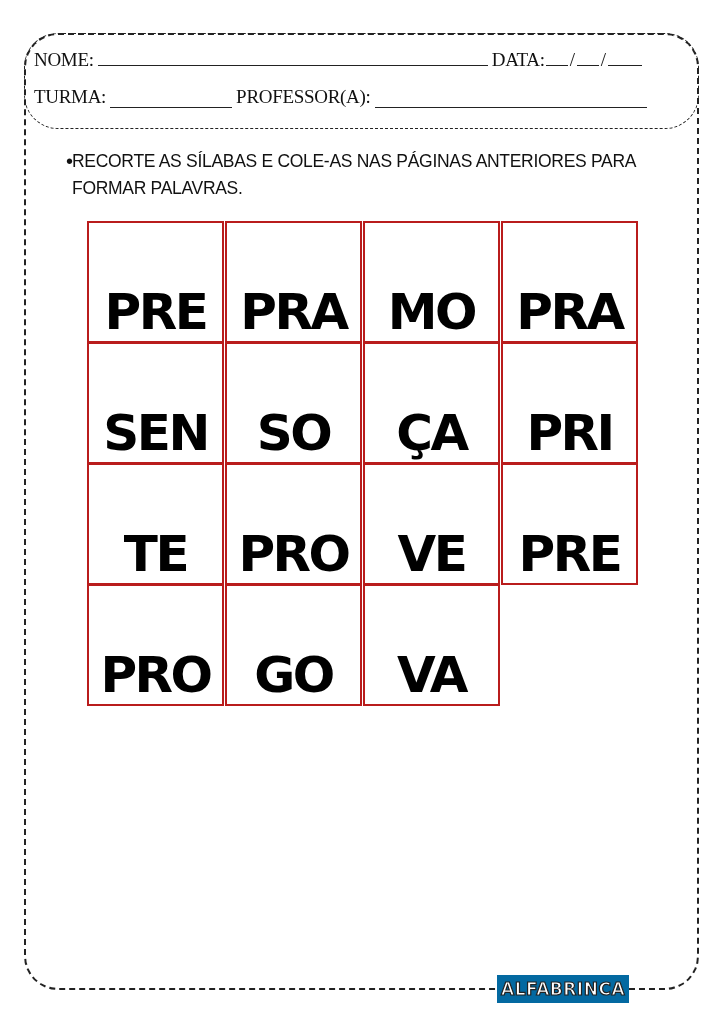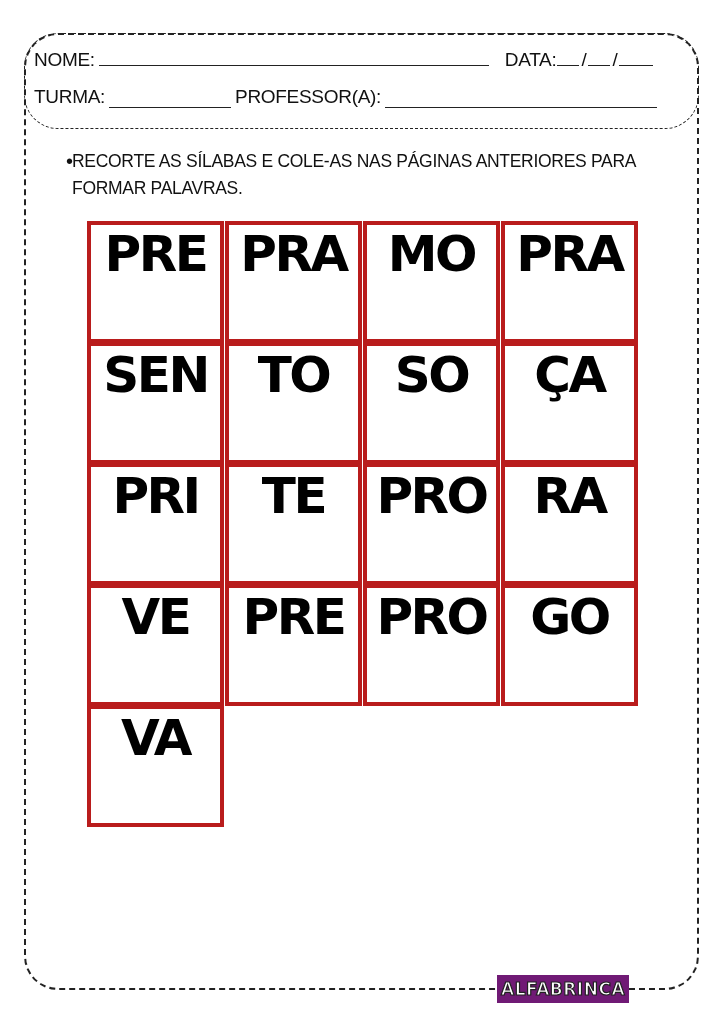--- a/index.html
+++ b/index.html
@@ -7,21 +7,21 @@
 
     .outer-frame {
       position: absolute; left: 24px; top: 33px; width: 675px; height: 957px;
       border: 2px dashed #222; border-radius: 34px; box-sizing: border-box;
     }
     .header-box {
       position: absolute; left: 24px; top: 33px; width: 675px; height: 96px;
       border: 1.5px dashed #222; border-radius: 34px; box-sizing: border-box;
     }
     .hdr-line {
-      position: absolute; left: 34px; font-family: Liberation Sans, sans-serif;
+      position: absolute; left: 34px; font-family: Liberation Serif, serif;
       font-size: 19px; letter-spacing: -0.3px; white-space: nowrap; display: flex; align-items: baseline;
     }
     .hdr-line.l1 { top: 49px; }
     .hdr-line.l2 { top: 86px; align-items: flex-end; }
     .blank { display: inline-block; border-bottom: 1.5px solid #222; height: 14px; margin: 0 4px; }
     .b-nome { width: 390px; }
     .b-dd { width: 22px; margin: 0 1px; }
     .b-yy { width: 34px; margin: 0 1px; }
     .b-turma { width: 122px; }
     .b-prof { width: 272px; }
@@ -32,45 +32,45 @@
       font-family: "Liberation Sans", sans-serif; font-size: 17.5px; line-height: 27px; letter-spacing: -0.3px;
     }
     .instruction .bullet { position: absolute; left: 0; top: 0; font-size: 20px; }
     .instruction .text { margin-left: 6px; display: block; }
 
     .grid {
       position: absolute; left: 87px; top: 222px; width: 552px;
       display: grid; grid-template-columns: repeat(4, 138px); grid-auto-rows: 121px;
     }
     .cell {
-      box-sizing: border-box; border: 4px solid #b91c1c; margin: -1px 1px 0 0;
-      display: flex; align-items: flex-start; justify-content: center;
+      box-sizing: border-box; border: 2px solid #b91c1c; margin: -1px 1px 0 0;
+      display: flex; align-items: flex-end; justify-content: center;
       background: #fff;
     }
     .cell span {
       font-family: "DejaVu Sans", sans-serif; font-weight: bold; font-size: 50px;
       letter-spacing: -2.5px; color: #000;
     }
 
     .logo {
-      position: absolute; left: 497px; top: 975px; background: #701a75; padding: 0 4px;
+      position: absolute; left: 497px; top: 975px; background: #0369a1; padding: 0 4px;
       font-family: "DejaVu Sans", sans-serif; font-weight: bold; font-size: 17px; letter-spacing: 0.5px;
       color: #fff; -webkit-text-stroke: 1.2px #222; line-height: 28px;
     }
   </style>
 </head>
 <body>
 
 <div class="outer-frame"></div>
 <div class="header-box"></div>
 
 <div class="hdr-line l1">
   <span>NOME:</span>
   <span class="blank b-nome"></span>
-  <span style="margin-left:12px">DATA:</span>
+  <span style="margin-left:0">DATA:</span>
   <span class="blank b-dd"></span>
   <span class="slash">/</span>
   <span class="blank b-dd"></span>
   <span class="slash">/</span>
   <span class="blank b-yy"></span>
 </div>
 
 <div class="hdr-line l2">
   <span>TURMA:</span>
   <span class="blank b-turma"></span>
@@ -94,42 +94,36 @@
       <span>MO</span>
     </div>
 
   <div class="cell">
       <span>PRA</span>
     </div>
   <div class="cell">
       <span>SEN</span>
     </div>
   <div class="cell">
-      <span>TO</span>
-    </div>
-  <div class="cell">
       <span>SO</span>
     </div>
 
   <div class="cell">
       <span>ÇA</span>
     </div>
   <div class="cell">
       <span>PRI</span>
     </div>
   <div class="cell">
       <span>TE</span>
     </div>
   <div class="cell">
       <span>PRO</span>
     </div>
 
-  <div class="cell">
-      <span>RA</span>
-    </div>
   <div class="cell">
       <span>VE</span>
     </div>
   <div class="cell">
       <span>PRE</span>
     </div>
 
   <div class="cell">
       <span>PRO</span>
     </div>

